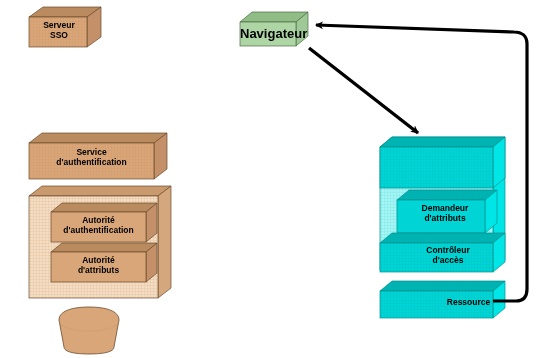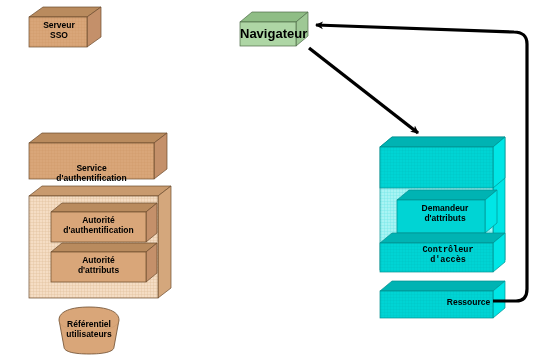--- a/index.html
+++ b/index.html
@@ -130,36 +130,34 @@
 
     <g>
       <path d="M493,301 L516,301 C524,301 527,296 527,289 L527,44
                C527,36 522,32 514,32 L316,25" fill="none" stroke="#000000" stroke-width="3.2" marker-end="url(#ah)"></path>
     </g>
   </svg>
 
   <div class="lbl lbl-sm" style="left:29px;top:21px;width:60px;">Serveur
 SSO</div>
 
-  <div class="lbl lbl-sm" style="left:29px;top:148px;width:125px;margin-top:16px;">Service
+  <div class="lbl lbl-sm" style="left:29px;top:148px;width:125px;">Service
 d'authentification</div>
 
   <div class="lbl lbl-sm" style="left:51px;top:216px;width:95px;">Autorité
 d'authentification</div>
 
   <div class="lbl lbl-sm" style="left:51px;top:256px;width:95px;">Autorité
 d'attributs</div>
 
-  <div class="lbl lbl-sm" style="left:49px;top:320px;width:80px;">Référentiel
-utilisateurs</div>
 
   <div class="lbl lbl-md" style="left:240px;top:27px;width:56px;">Navigateur</div>
 
 
   <div class="lbl lbl-sm" style="left:397px;top:204px;width:96px;text-align:center;">Demandeur
 d'attributs</div>
 
-  <div class="lbl lbl-sm" style="left:380px;top:246px;width:136px;font-family:Liberation Mono, monospace;">Contrôleur
+  <div class="lbl lbl-sm" style="left:380px;top:246px;width:136px;">Contrôleur
 d'accès</div>
 
   <div class="lbl lbl-sm" style="left:380px;top:298px;width:113px;padding-left:32px;">Ressource</div>
 
 </div>
 
 </body></html>

